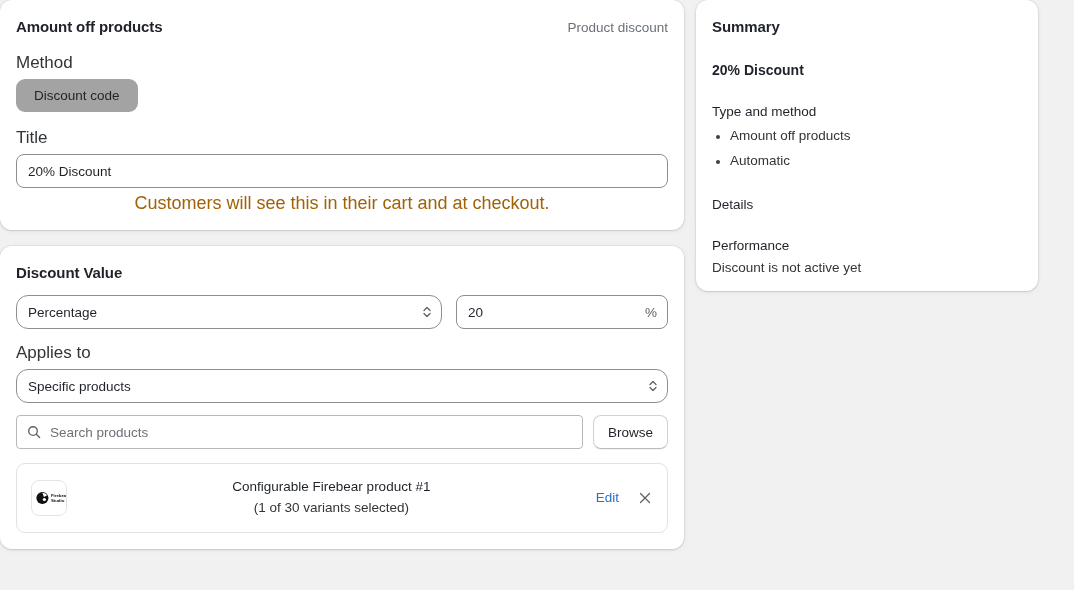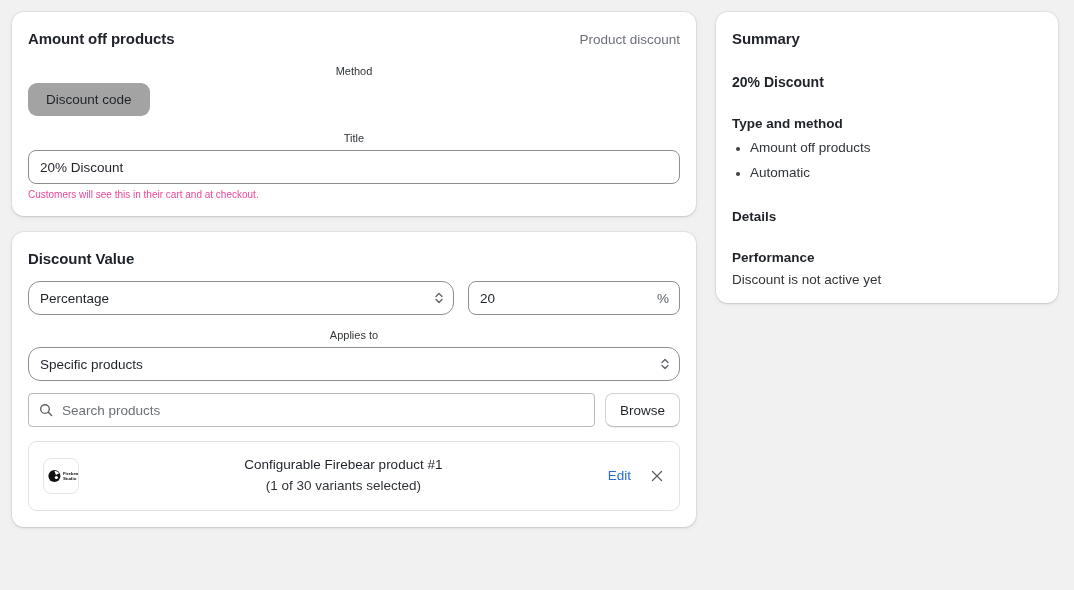--- a/index.html
+++ b/index.html
@@ -8,22 +8,22 @@
     width: 1074px; height: 590px;
     background: #f1f1f1;
     font-family: "Liberation Sans", sans-serif;
     -webkit-font-smoothing: antialiased;
   }
   .page {
     position: relative;
     width: 1074px; height: 590px;
     overflow: hidden;
     display: flex;
-    gap: 20px;
-    padding: 12px;
+    gap: 12px;
+    padding: 0;
   }
   .col-main { width: 684px; flex: 0 0 684px; display: flex; flex-direction: column; gap: 16px; }
   .col-side { width: 342px; flex: 0 0 342px; }
 
   .card {
     background: #ffffff;
     border-radius: 12px;
     box-shadow: 0 0 0 1px rgba(0,0,0,0.045), 0 1px 2px rgba(0,0,0,0.10), 0 1px 6px rgba(0,0,0,0.05);
     padding: 18px 16px 16px 16px;
   }
@@ -48,24 +48,23 @@
     margin-bottom: 14px;
     display: block;
   }
   .muted-right {
     font-size: 13.5px;
     color: #6b7177;
   }
 
   .field-label {
     display: block;
-    font-size: 11px;
+    font-size: 17px;
     color: #303539;
     margin-bottom: 6px;
-    text-align: center;
   }
 
   
   .segmented {
     display: inline-flex;
     background: #a3a3a3;
     border-radius: 9px;
     padding: 2px;
   }
   .seg {
@@ -95,22 +94,23 @@
     border: 1px solid #8a8f94;
     background: #fff;
     font-family: inherit;
     font-size: 13.5px;
     color: #1f2329;
     padding: 0 11px;
     outline: none;
   }
   .help-text {
     margin-top: 5px;
-    font-size: 10px;
-    color: #ec4899;
+    font-size: 18px;
+    color: #a16207;
+    text-align: center;
   }
 
   
   .row { display: flex; gap: 14px; align-items: center; }
 
   .select-wrap { position: relative; flex: 1; }
   .select-box {
     width: 100%;
     height: 34px;
     border-radius: 12px;
@@ -245,21 +245,21 @@
   }
   .sum-name {
     font-size: 14px;
     font-weight: bold;
     color: #1f2329;
     margin-top: 26px;
   }
   .sum-group { margin-top: 26px; }
   .sum-h {
     font-size: 13.5px;
-    font-weight: bold;
+    font-weight: normal;
     color: #1f2329;
     margin-bottom: 7px;
   }
   .sum-ul {
     margin: 0;
     padding-left: 18px;
     list-style: disc;
   }
   .sum-ul li {
     font-size: 13.5px;

